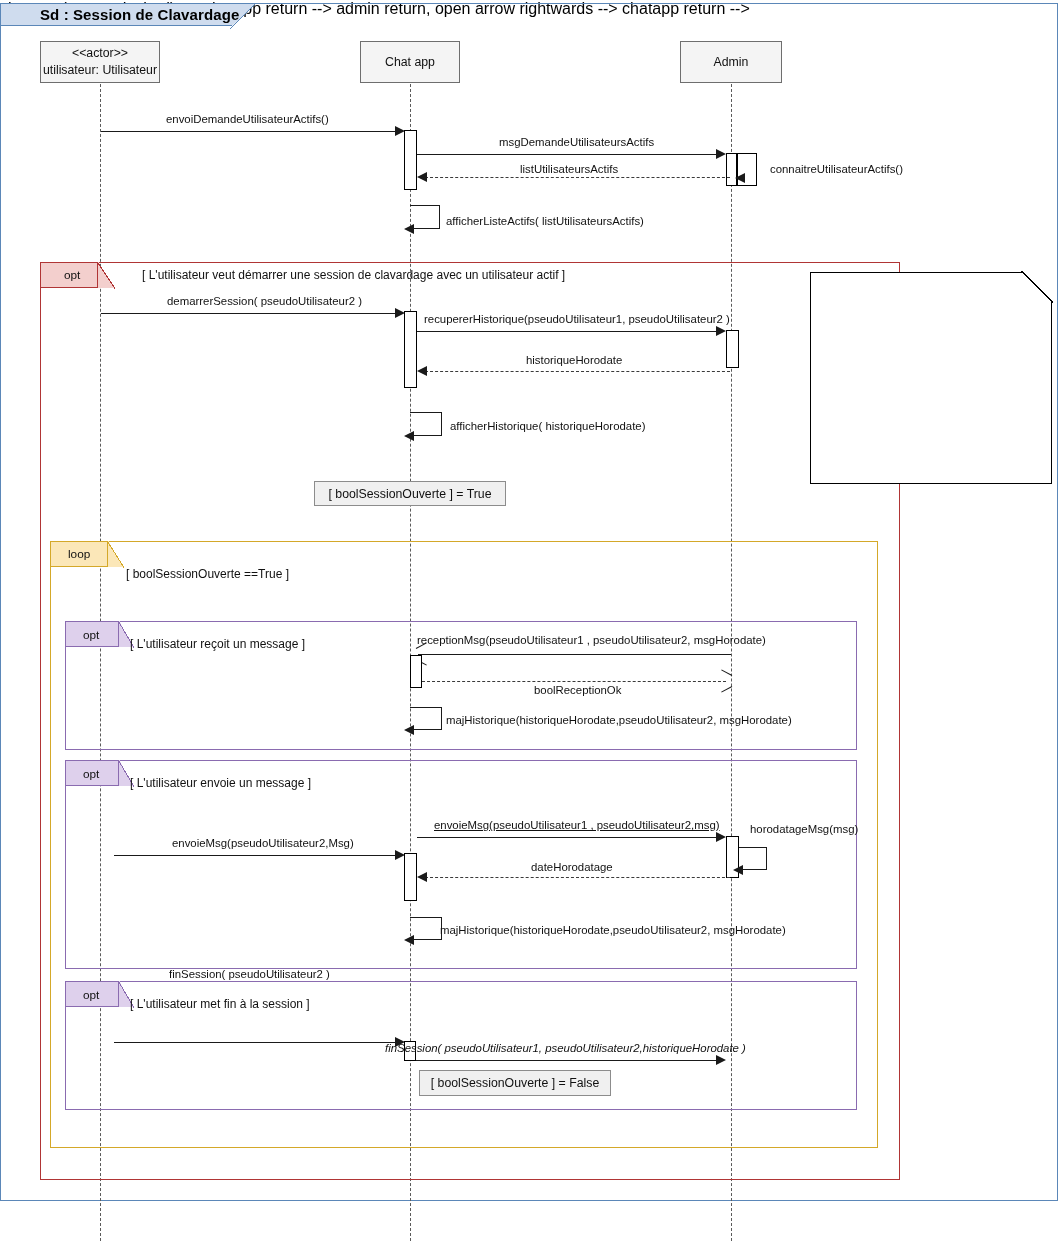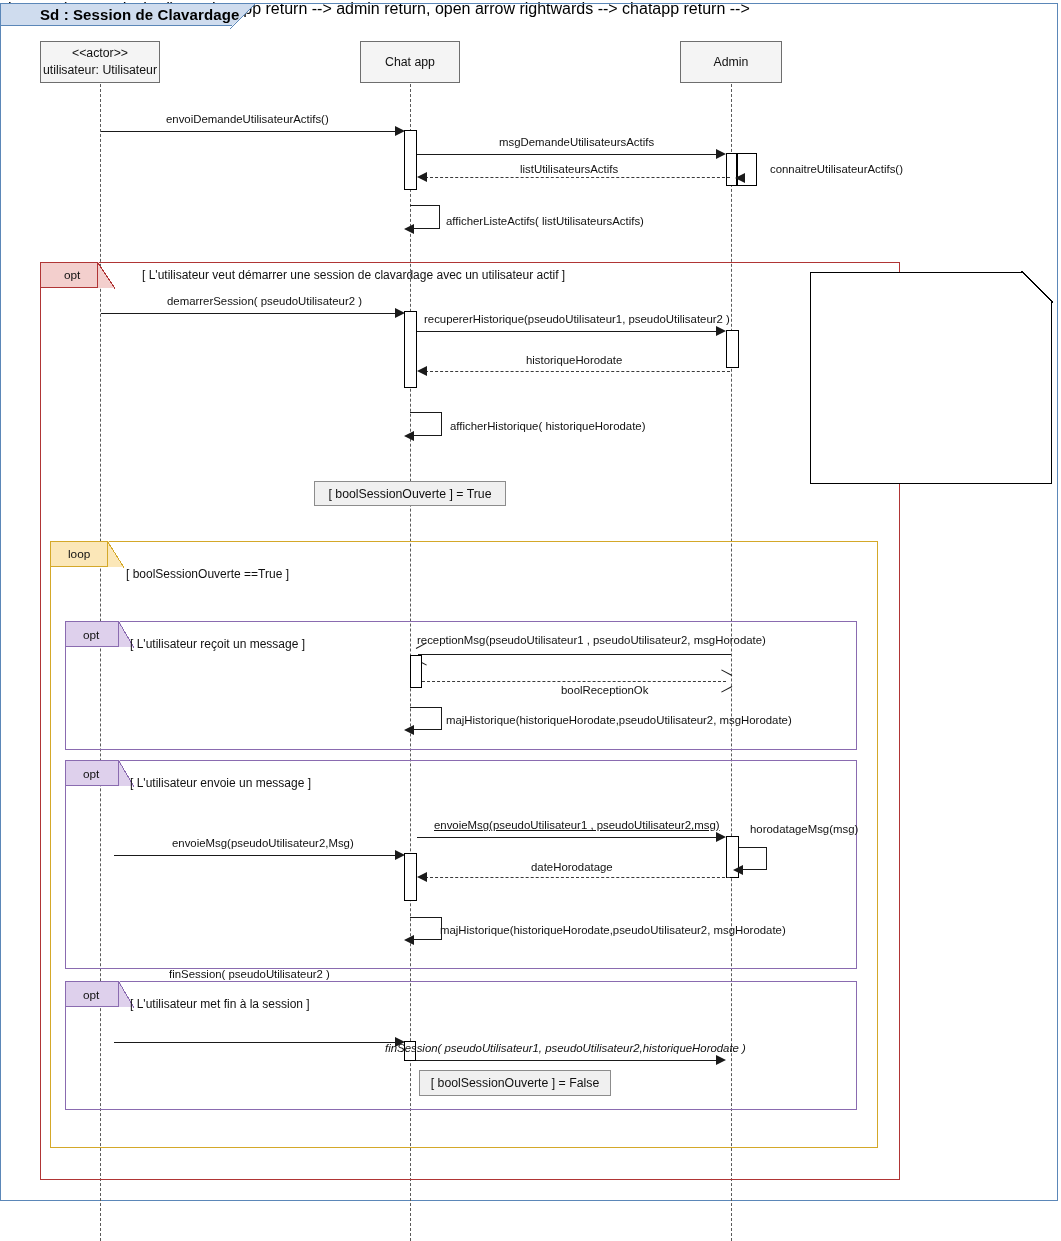--- a/index.html
+++ b/index.html
@@ -368,21 +368,21 @@
   <div class="msg-line" style="left:418px; top:654px; width:313px;"></div>
   <div class="arrowopen-l" style="left:416px; top:648px;"></div>
   <div class="msg-label" style="left:405px; top:634px;margin-left:12px;">receptionMsg(pseudoUtilisateur1 , pseudoUtilisateur2, msgHorodate)</div>
 
   
   <div class="activation" style="left:410px; top:655px; width:12px; height:33px;"></div>
 
    admin return, open arrow rightwards --&gt;
   <div class="msg-line dashed" style="left:422px; top:681px; width:304px;"></div>
   <div class="arrowopen-r" style="left:720px; top:675px;"></div>
-  <div class="msg-label" style="left:561px; top:684px;">boolReceptionOk</div>
+  <div class="msg-label" style="left:534px; top:684px;">boolReceptionOk</div>
 
   
   <div class="selfmsg" style="left:410px; top:707px; width:32px; height:23px;"></div>
   <div class="arrow-l" style="left:404px; top:725px;"></div>
   <div class="msg-label" style="left:446px; top:714px;">majHistorique(historiqueHorodate,pseudoUtilisateur2, msgHorodate)</div>
 
   
   <div class="frag" style="left:65px; top:760px; width:792px; height:209px; border:1.3px solid #8a6bb0;"></div>
   <div class="frag-tab" style="left:65px; top:760px; width:68px;">
     <div class="frag-tab-body" style="width:54px; background:#ded0ec; border:1.3px solid #8a6bb0;"></div>

